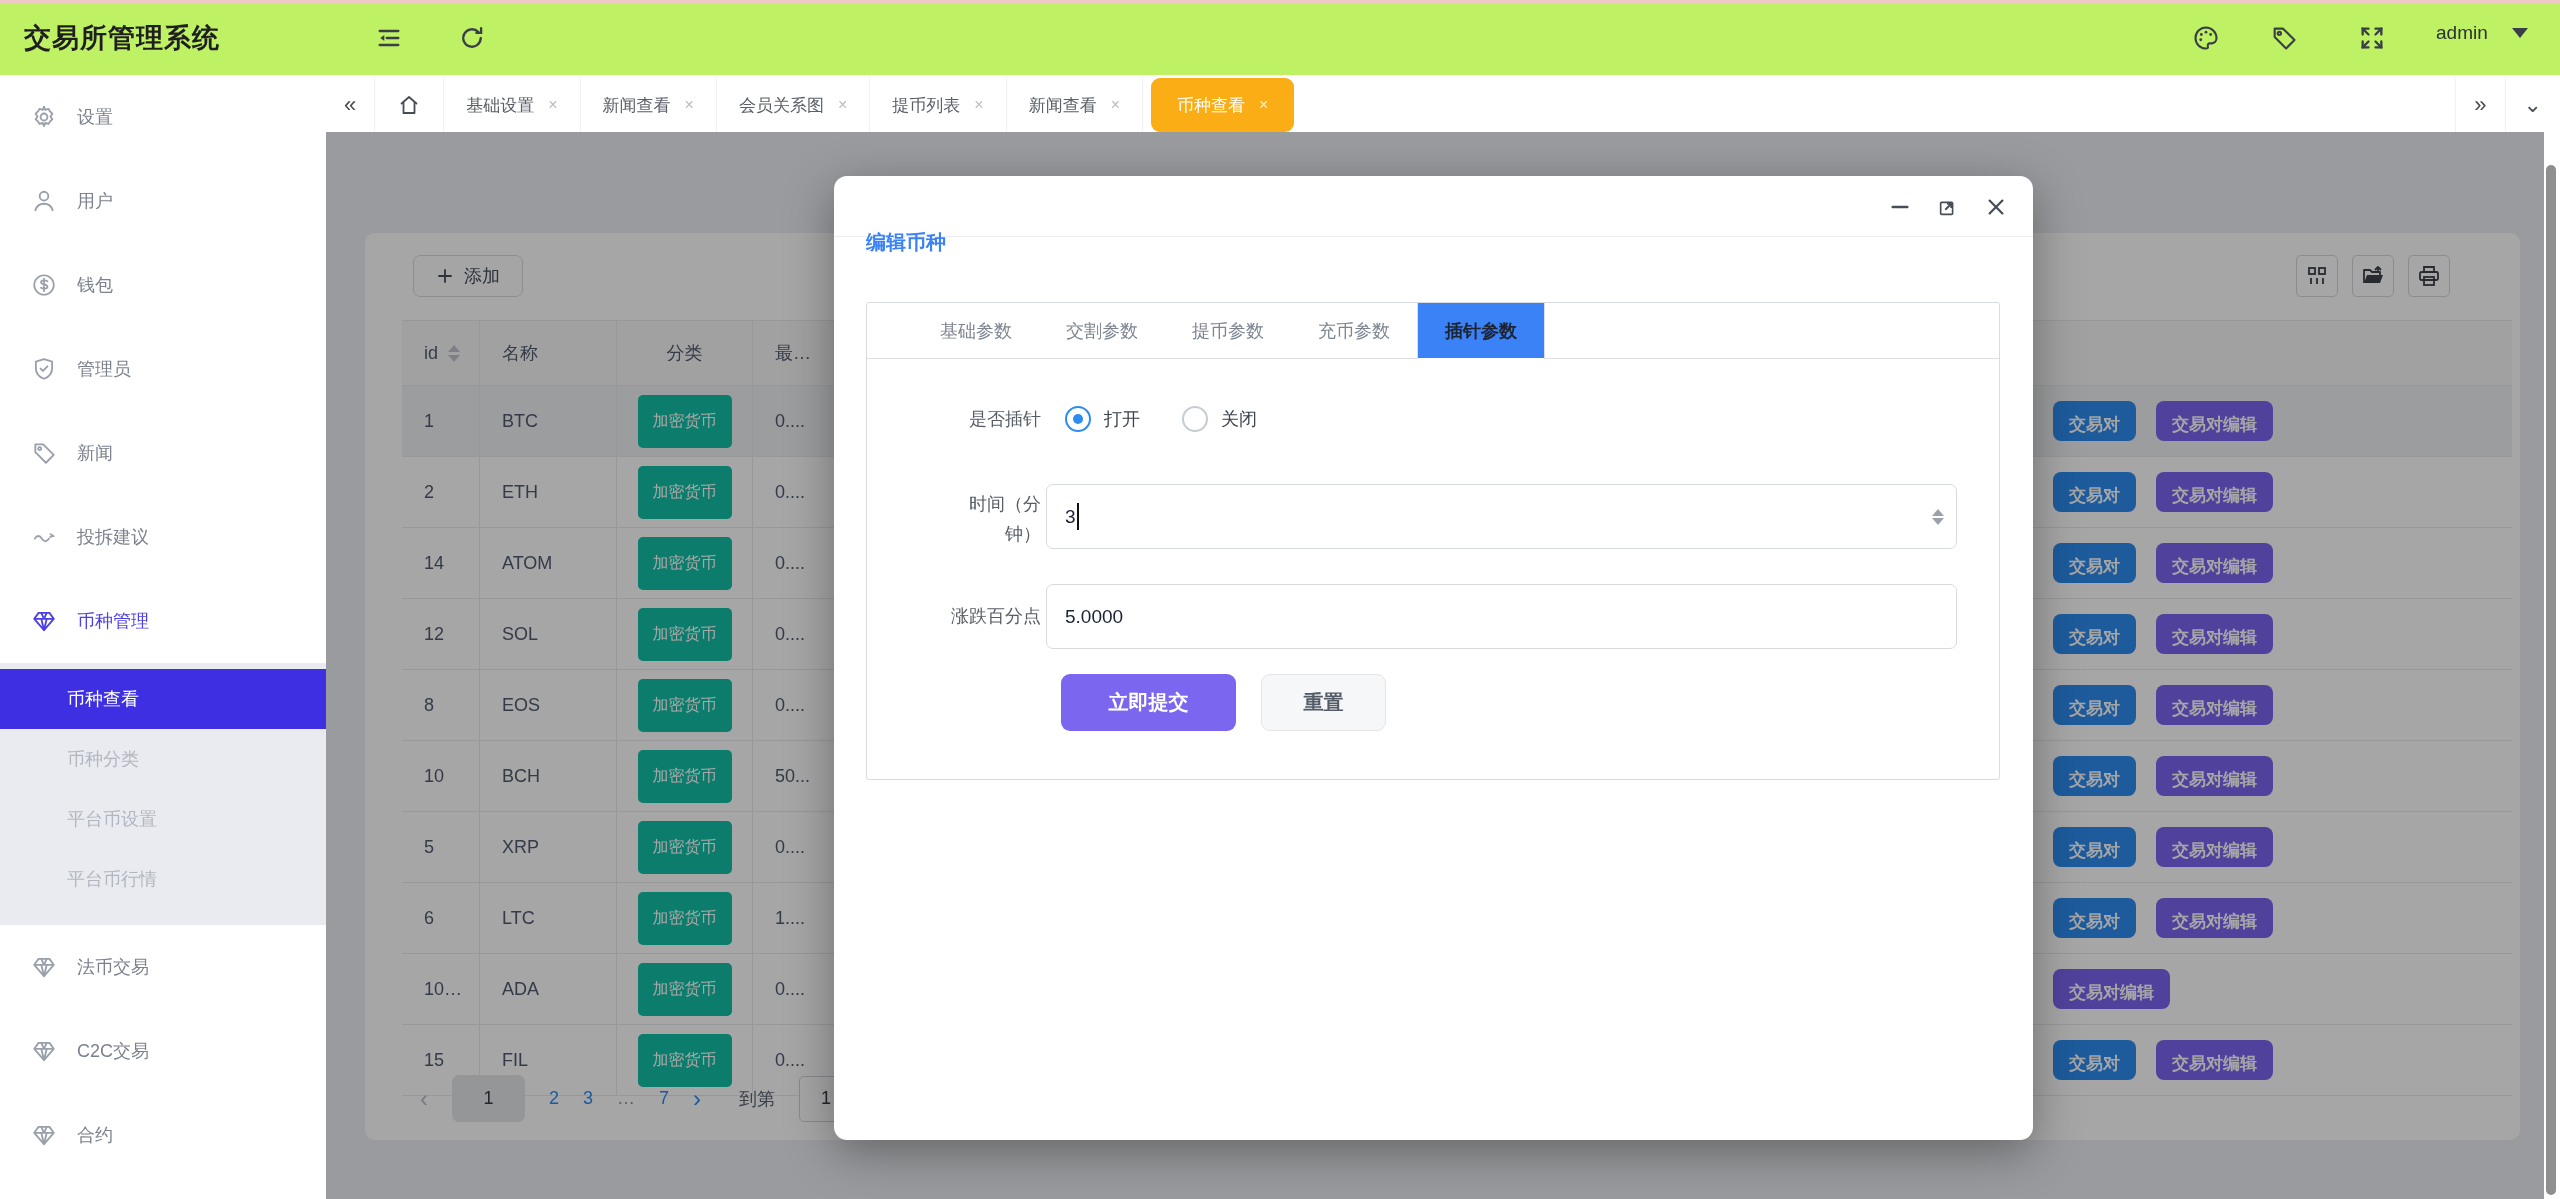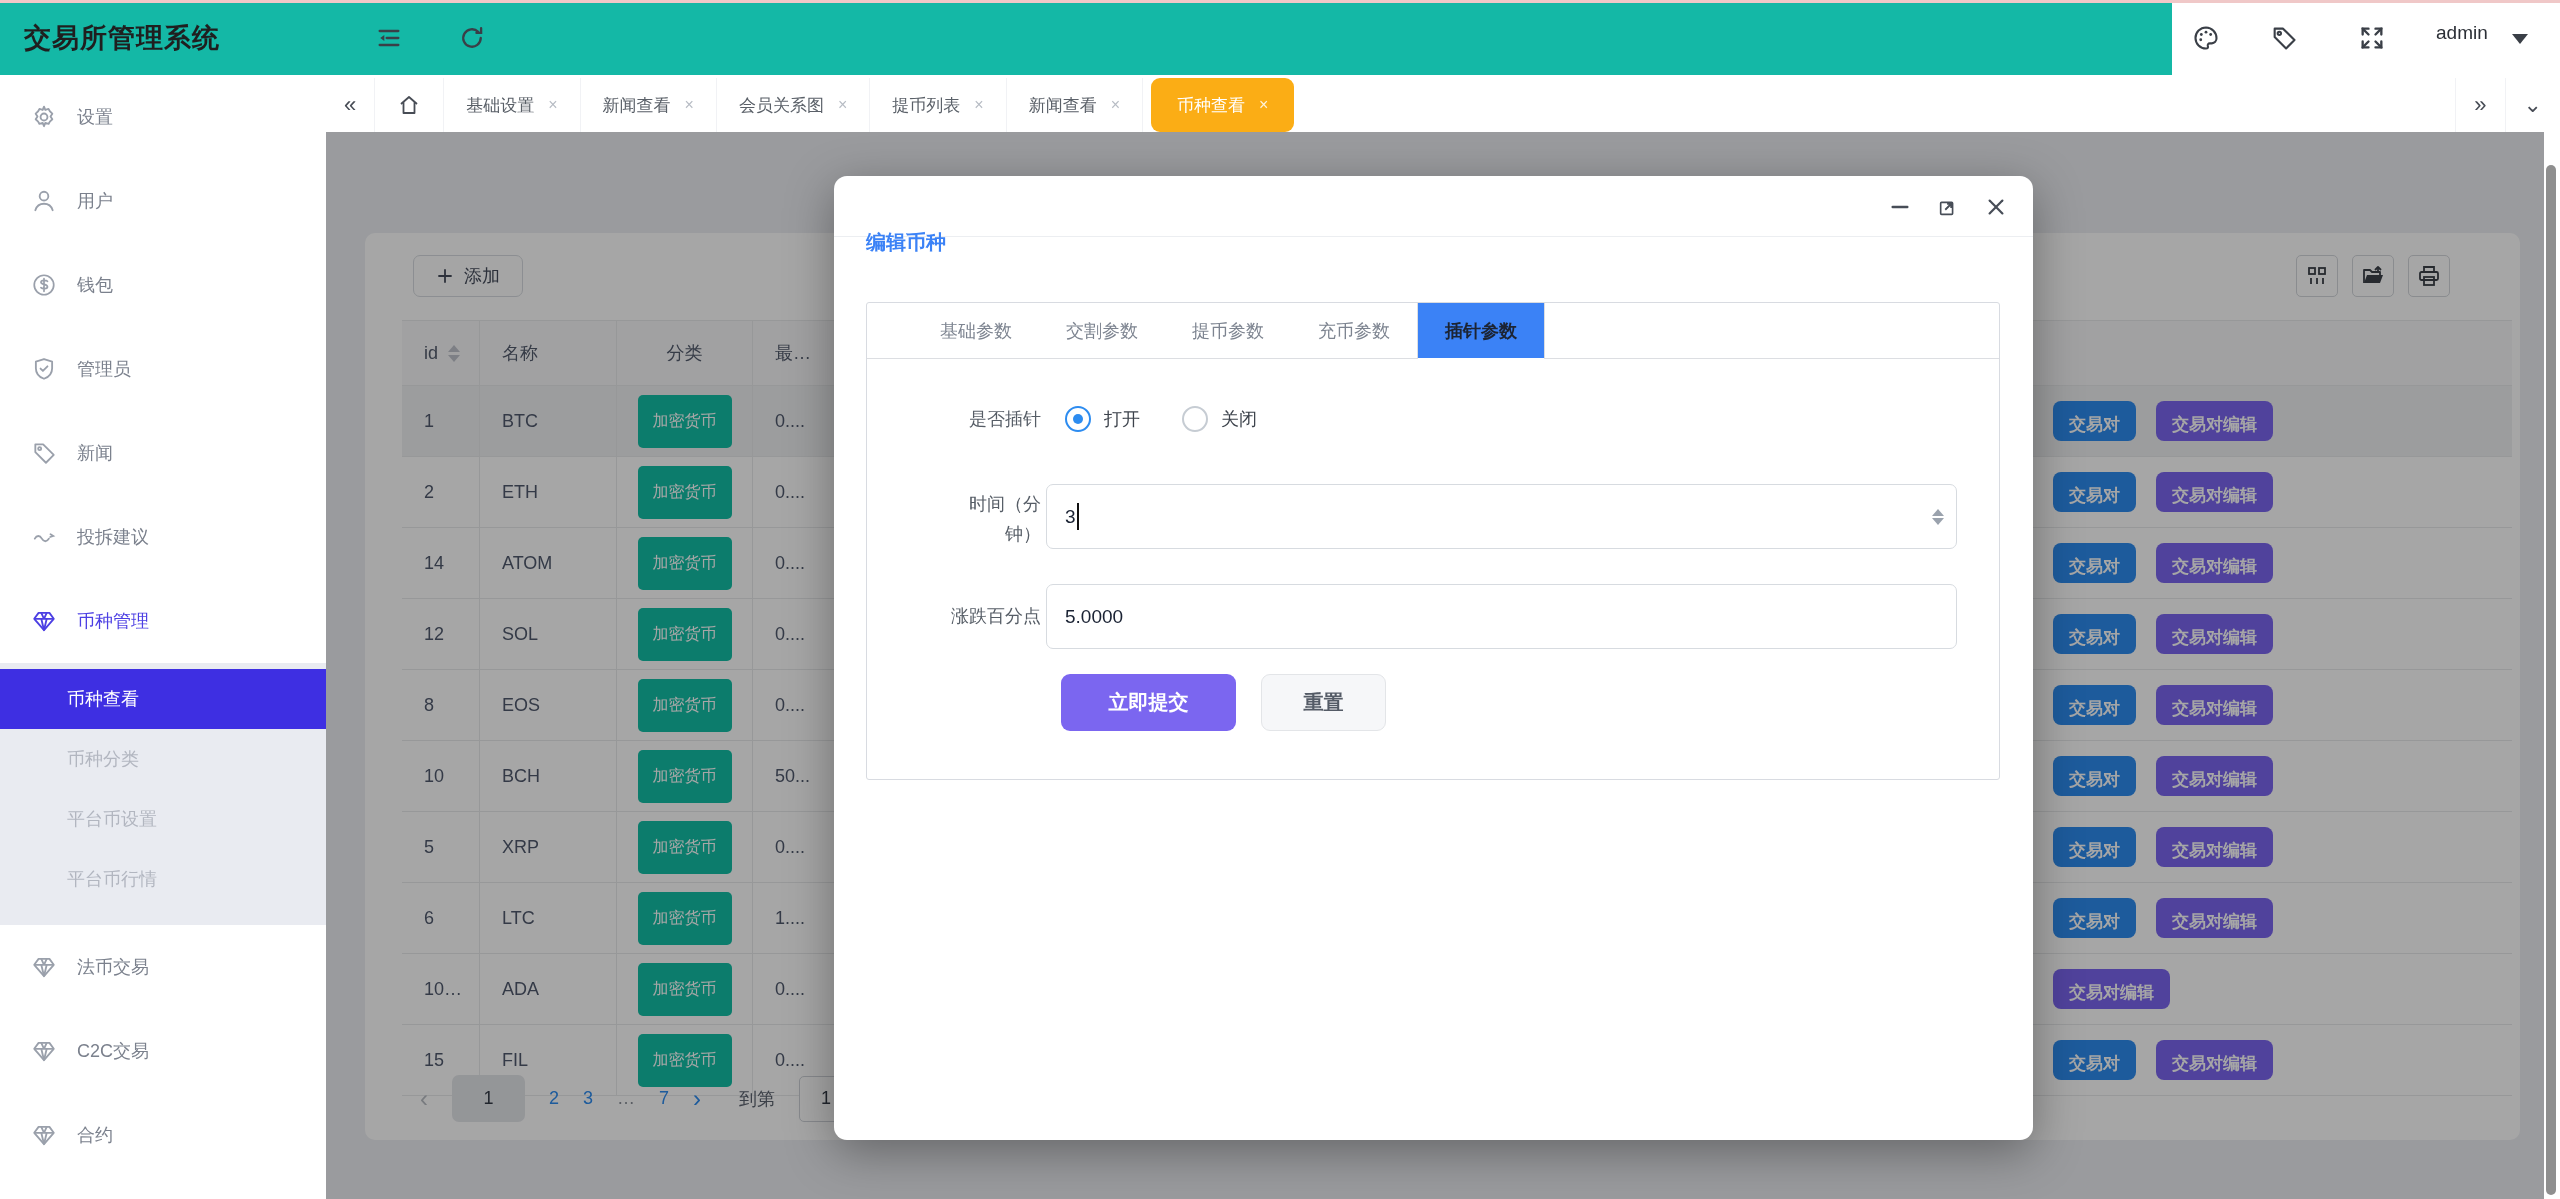--- a/index.html
+++ b/index.html
@@ -3,30 +3,30 @@
 <meta charset="utf-8">
 <style>
   * { margin:0; padding:0; box-sizing:border-box; }
   html,body { width:2560px; height:1199px; overflow:hidden; }
   body { font-family:"Liberation Sans","DejaVu Sans",sans-serif; background:#fff; position:relative; color:#333; }
 
   
   .top-line { position:absolute; left:0; top:0; width:2560px; height:3px; background:#f0c8c8; z-index:210; }
 
   
-  .header { position:absolute; left:0; top:0; width:2172px; height:75px; background:#14b8a6; z-index:200; }
+  .header { position:absolute; left:0; top:0; width:2560px; height:75px; background:#bef264; z-index:200; }
   .app-title { position:absolute; left:24px; top:20px; font-size:27px; font-weight:bold; color:#1f1f1f; letter-spacing:1px; }
   .hd-icon { position:absolute; top:24px; width:28px; height:28px; color:#3a3f47; cursor:pointer; }
   .hd-icon svg { width:28px; height:28px; display:block; }
   .collapse-btn { left:375px; }
   .refresh-btn { left:458px; }
   .palette-btn { left:2192px; }
   .tag-btn { left:2270px; }
   .fullscreen-btn { left:2358px; }
-  .admin-box { position:absolute; left:2436px; top:22px; display:flex; align-items:flex-end; gap:24px; cursor:pointer; }
+  .admin-box { position:absolute; left:2436px; top:22px; display:flex; align-items:center; gap:24px; cursor:pointer; }
   .admin-name { font-size:19px; color:#2b2f36; }
   .caret-down { width:0; height:0; border-left:8px solid transparent; border-right:8px solid transparent; border-top:10px solid #3a3f47; }
 
   
   .tabsbar { position:absolute; left:326px; top:78px; width:2234px; height:54px; background:#fff; display:flex; align-items:stretch; z-index:150; }
   .tb-item { display:flex; align-items:center; padding:0 22px; border-right:1px solid #f1f2f5; font-size:17px; color:#5a6068; cursor:pointer; white-space:nowrap; }
   .tb-arrow { font-size:22px; color:#474c55; padding:0 18px; }
   .tb-home svg { width:24px; height:24px; color:#474c55; }
   .tb-tab { gap:14px; }
   .tb-close { font-size:16px; color:#b7bcc4; }

